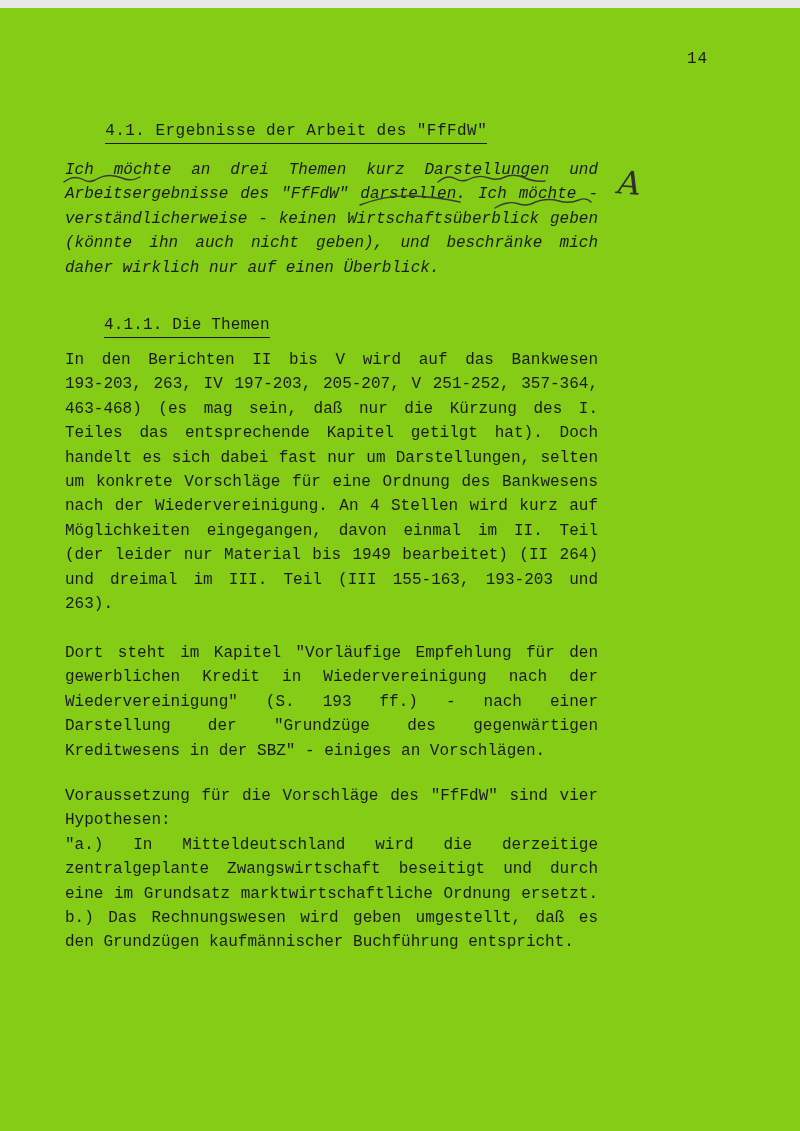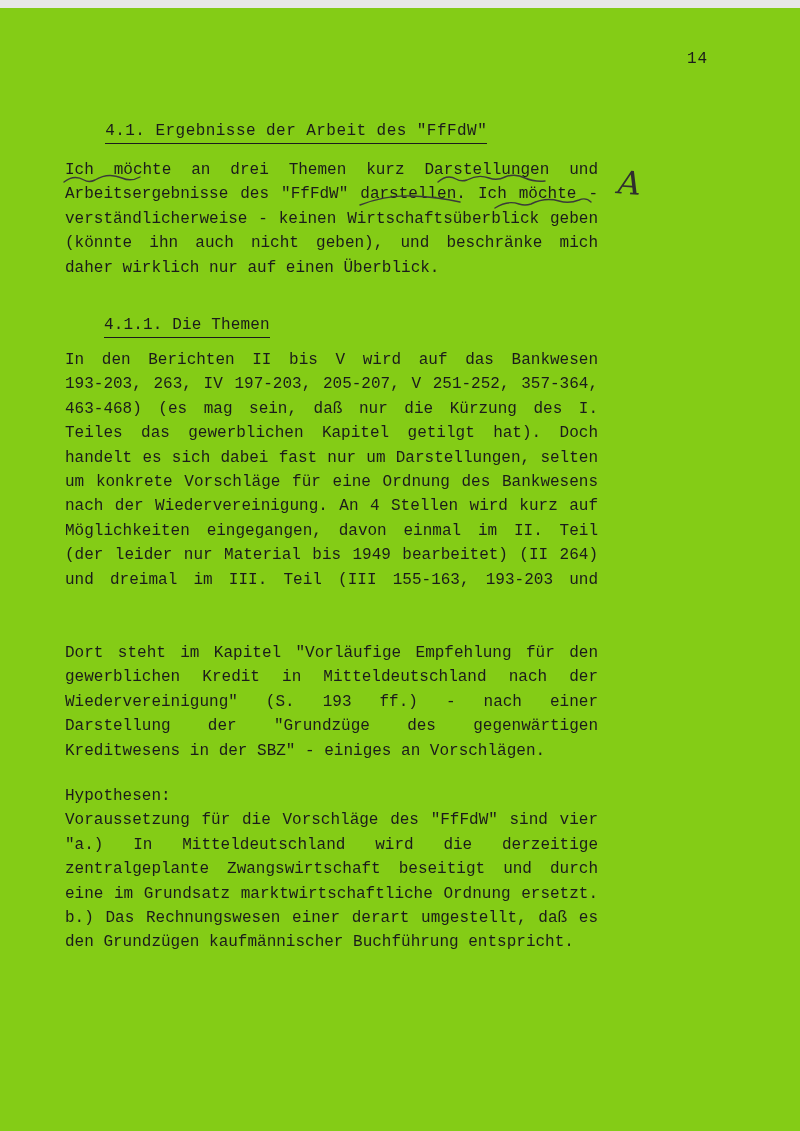--- a/index.html
+++ b/index.html
@@ -31,21 +31,21 @@
   .underlined {
     display: inline-block;
     border-bottom: 1.6px solid #1c1c1c;
     padding-bottom: 3px;
   }
   .para {
     position: absolute;
     left: 65px;
     width: 533px;
   }
-  .para-1 { top: 150px; }
+  .para-1 { top: 150px; font-style: italic; }
   .para-2 { top: 340px; }
   .para-3 { top: 633px; }
   .para-4 { top: 776px; }
   .line {
     height: 24.4px;
     line-height: 24.4px;
     font-size: 16px;
     text-align: justify;
     text-align-last: justify;
   }
@@ -98,46 +98,47 @@
 
   <div class="heading heading-2">
     <span class="underlined">4.1.1. Die Themen</span>
   </div>
 
   <div class="para para-2">
 
   <div class="line">In den Berichten II bis V wird auf das Bankwesen</div>
       <div class="line">193-203, 263, IV 197-203, 205-207, V 251-252, 357-364,</div>
       <div class="line">463-468) (es mag sein, daß nur die Kürzung des I.</div>
-      <div class="line">Teiles das gewerblichen Kapitel getilgt hat). Doch</div>
+      <div class="line">Teiles das entsprechende Kapitel getilgt hat). Doch</div>
       <div class="line">handelt es sich dabei fast nur um Darstellungen, selten</div>
       <div class="line">um konkrete Vorschläge für eine Ordnung des Bankwesens</div>
       <div class="line">nach der Wiedervereinigung. An 4 Stellen wird kurz auf</div>
       <div class="line">Möglichkeiten eingegangen, davon einmal im II. Teil</div>
       <div class="line">(der leider nur Material bis 1949 bearbeitet) (II 264)</div>
       <div class="line">und dreimal im III. Teil (III 155-163, 193-203 und</div>
+      <div class="line noj">263).</div>
     </div>
 
   <div class="para para-3">
 
   <div class="line">Dort steht im Kapitel "Vorläufige Empfehlung für den</div>
-      <div class="line">gewerblichen Kredit in Mitteldeutschland nach der</div>
+      <div class="line">gewerblichen Kredit in Wiedervereinigung nach der</div>
       <div class="line">Wiedervereinigung" (S. 193 ff.) - nach einer</div>
       <div class="line">Darstellung der "Grundzüge des gegenwärtigen</div>
       <div class="line noj">Kreditwesens in der SBZ" - einiges an Vorschlägen.</div>
     </div>
 
   <div class="para para-4">
 
-  <div class="line noj">Hypothesen:</div>
-      <div class="line">Voraussetzung für die Vorschläge des "FfFdW" sind vier</div>
+  <div class="line">Voraussetzung für die Vorschläge des "FfFdW" sind vier</div>
+      <div class="line noj">Hypothesen:</div>
       <div class="line">"a.) In Mitteldeutschland wird die derzeitige</div>
       <div class="line">zentralgeplante Zwangswirtschaft beseitigt und durch</div>
       <div class="line">eine im Grundsatz marktwirtschaftliche Ordnung ersetzt.</div>
-      <div class="line">b.) Das Rechnungswesen einer derart umgestellt, daß es</div>
+      <div class="line">b.) Das Rechnungswesen wird geben umgestellt, daß es</div>
       <div class="line noj">den Grundzügen kaufmännischer Buchführung entspricht.</div>
     </div>
 
   <div class="margin-a">A</div>
 
   <svg class="annotation-overlay" width="800" height="1131" viewBox="0 0 800 1131">
     <path d="M64,174 q10,-8 20,-2 q5,3 11,0 q13,-8 27,-2 q9,4 18,-1"></path>
     <path d="M438,174 q9,-8 18,-3 q5,3 11,1 q11,-6 22,-2 q8,3 16,-1 q10,-4 20,1 q9,4 20,3"></path>
     <path d="M360,197 q26,-10 52,-9 q26,1 48,6"></path>
     <path d="M495,200 q12,-8 24,-4 q6,2 12,0 q14,-7 28,-3 q10,3 20,-1 q7,-3 12,2"></path>

